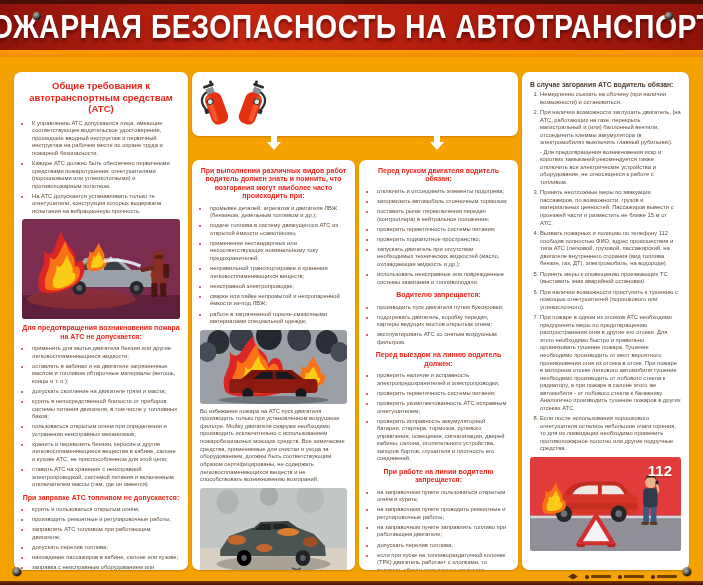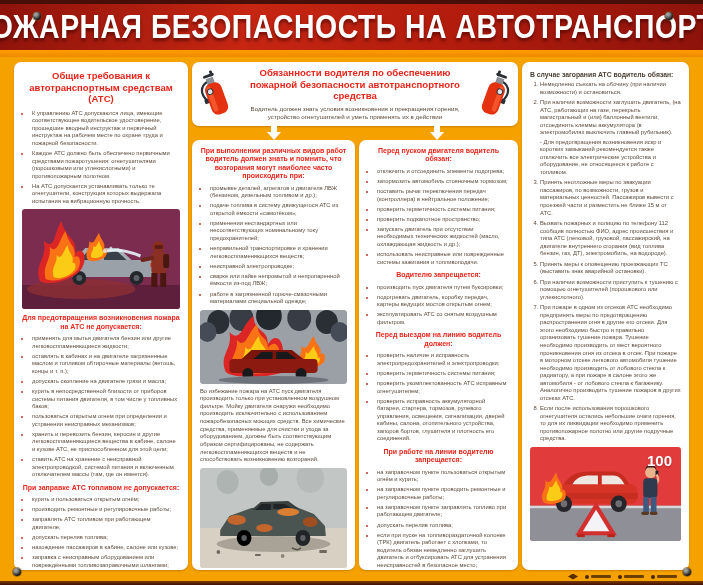--- a/index.html
+++ b/index.html
@@ -14,21 +14,21 @@
   .header-stripe{position:absolute;top:50px;left:0;width:100%;height:7px;
     background:linear-gradient(#FF9D00,#EE8A00);}
   .rivet{position:absolute;width:8px;height:8px;border-radius:50%;
     background:radial-gradient(circle at 35% 30%,#9a9a9a 0 18%,#222 65%,#000 100%);
     box-shadow:0 0 0 1px rgba(120,70,0,.6);}
   .rivet-tl{top:12px;left:33px;} .rivet-tr{top:12px;right:30px;}
   .rivet-bl{top:568px;left:13px;} .rivet-br{top:568px;right:12px;}
 
   .main{position:absolute;top:62px;left:14px;width:675px;height:508px;display:flex;gap:4px;}
   .panel{background:#fff;border-radius:7px;padding:7px 8px;overflow:hidden;
-    box-shadow:0 1px 2px rgba(120,60,0,.35);box-sizing:border-box;}
+    box-shadow:0 1px 2px rgba(120,60,0,.35);box-sizing:border-box;margin-top:10px;}
   .left-panel{width:174px;}
   .mid{width:326px;display:flex;flex-direction:column;}
   .right-panel{width:167px;}
 
   .mid-header{height:64px;padding:5px 6px;display:flex;align-items:center;gap:3px;}
   .mid-header-text{flex:1;text-align:center;}
   .arrow-row{height:14px;display:flex;}
   .arrow-slot{width:50%;display:flex;justify-content:center;}
   .mid-cols{flex:1;display:flex;gap:4px;min-height:0;}
   .mid-left{width:163px;}
@@ -151,24 +151,20 @@
         <svg class="ext-icon ext-left" viewBox="0 0 36 52" xmlns="http://www.w3.org/2000/svg">
           <path d="M15 11 C6 13 3 21 8 30" stroke="#2B2F36" stroke-width="2.4" fill="none"></path>
           <rect x="5" y="28" width="6" height="5" rx="1" fill="#2B2F36"></rect>
           <rect x="14" y="8" width="8" height="7" fill="#8A8F98"></rect>
           <rect x="12" y="4" width="12" height="3" rx="1.5" fill="#2B2F36"></rect>
           <rect x="20" y="1" width="3" height="6" rx="1" fill="#2B2F36"></rect>
           <rect x="9" y="14" width="18" height="34" rx="7" fill="#E4310F"></rect>
           <rect x="11" y="16" width="5" height="28" rx="2.5" fill="#F4552B"></rect>
           <circle cx="14" cy="22" r="3" fill="#DDE2E8" stroke="#2B2F36" stroke-width="1"></circle>
         </svg>
-        <div class="mid-header-text">
-          <h2 class="mid-title">Обязанности водителя по обеспечению пожарной безопасности автотранспортного средства</h2>
-          <p class="mid-sub">Водитель должен знать условия возникновения и прекращения горения, устройство огнетушителей и уметь применять их в действии</p>
-        </div>
         <svg class="ext-icon ext-right" viewBox="0 0 36 52" xmlns="http://www.w3.org/2000/svg">
           <path d="M15 11 C6 13 3 21 8 30" stroke="#2B2F36" stroke-width="2.4" fill="none"></path>
           <rect x="5" y="28" width="6" height="5" rx="1" fill="#2B2F36"></rect>
           <rect x="14" y="8" width="8" height="7" fill="#8A8F98"></rect>
           <rect x="12" y="4" width="12" height="3" rx="1.5" fill="#2B2F36"></rect>
           <rect x="20" y="1" width="3" height="6" rx="1" fill="#2B2F36"></rect>
           <rect x="9" y="14" width="18" height="34" rx="7" fill="#E4310F"></rect>
           <rect x="11" y="16" width="5" height="28" rx="2.5" fill="#F4552B"></rect>
           <circle cx="14" cy="22" r="3" fill="#DDE2E8" stroke="#2B2F36" stroke-width="1"></circle>
         </svg>
@@ -332,21 +328,21 @@
           <rect x="120" y="32" width="15" height="20" rx="4" fill="#2E3A4E"></rect>
           <rect x="120" y="51" width="6" height="16" fill="#3D5A80"></rect>
           <rect x="128" y="51" width="6" height="16" fill="#3D5A80"></rect>
           <rect x="118" y="66" width="8" height="3.5" rx="1.5" fill="#5B3A25"></rect>
           <rect x="127" y="66" width="8" height="3.5" rx="1.5" fill="#5B3A25"></rect>
           <polygon points="70,56 48,90 92,90" fill="#D32F2F"></polygon>
           <polygon points="70,64 56,86 84,86" fill="#F4F4F6"></polygon>
           <rect x="50" y="89" width="8" height="3" fill="#B8241A"></rect>
           <rect x="82" y="89" width="8" height="3" fill="#B8241A"></rect>
         </svg>
-        <div class="badge-112">100</div>
+        <div class="badge-112">112</div>
       </div>
     </section>
   </div>
 
   <div class="footer">
     <div class="f-logo"></div>
     <div class="f-item">
         <div class="f-dot"></div>
         <div class="f-bar"></div>
       </div>

